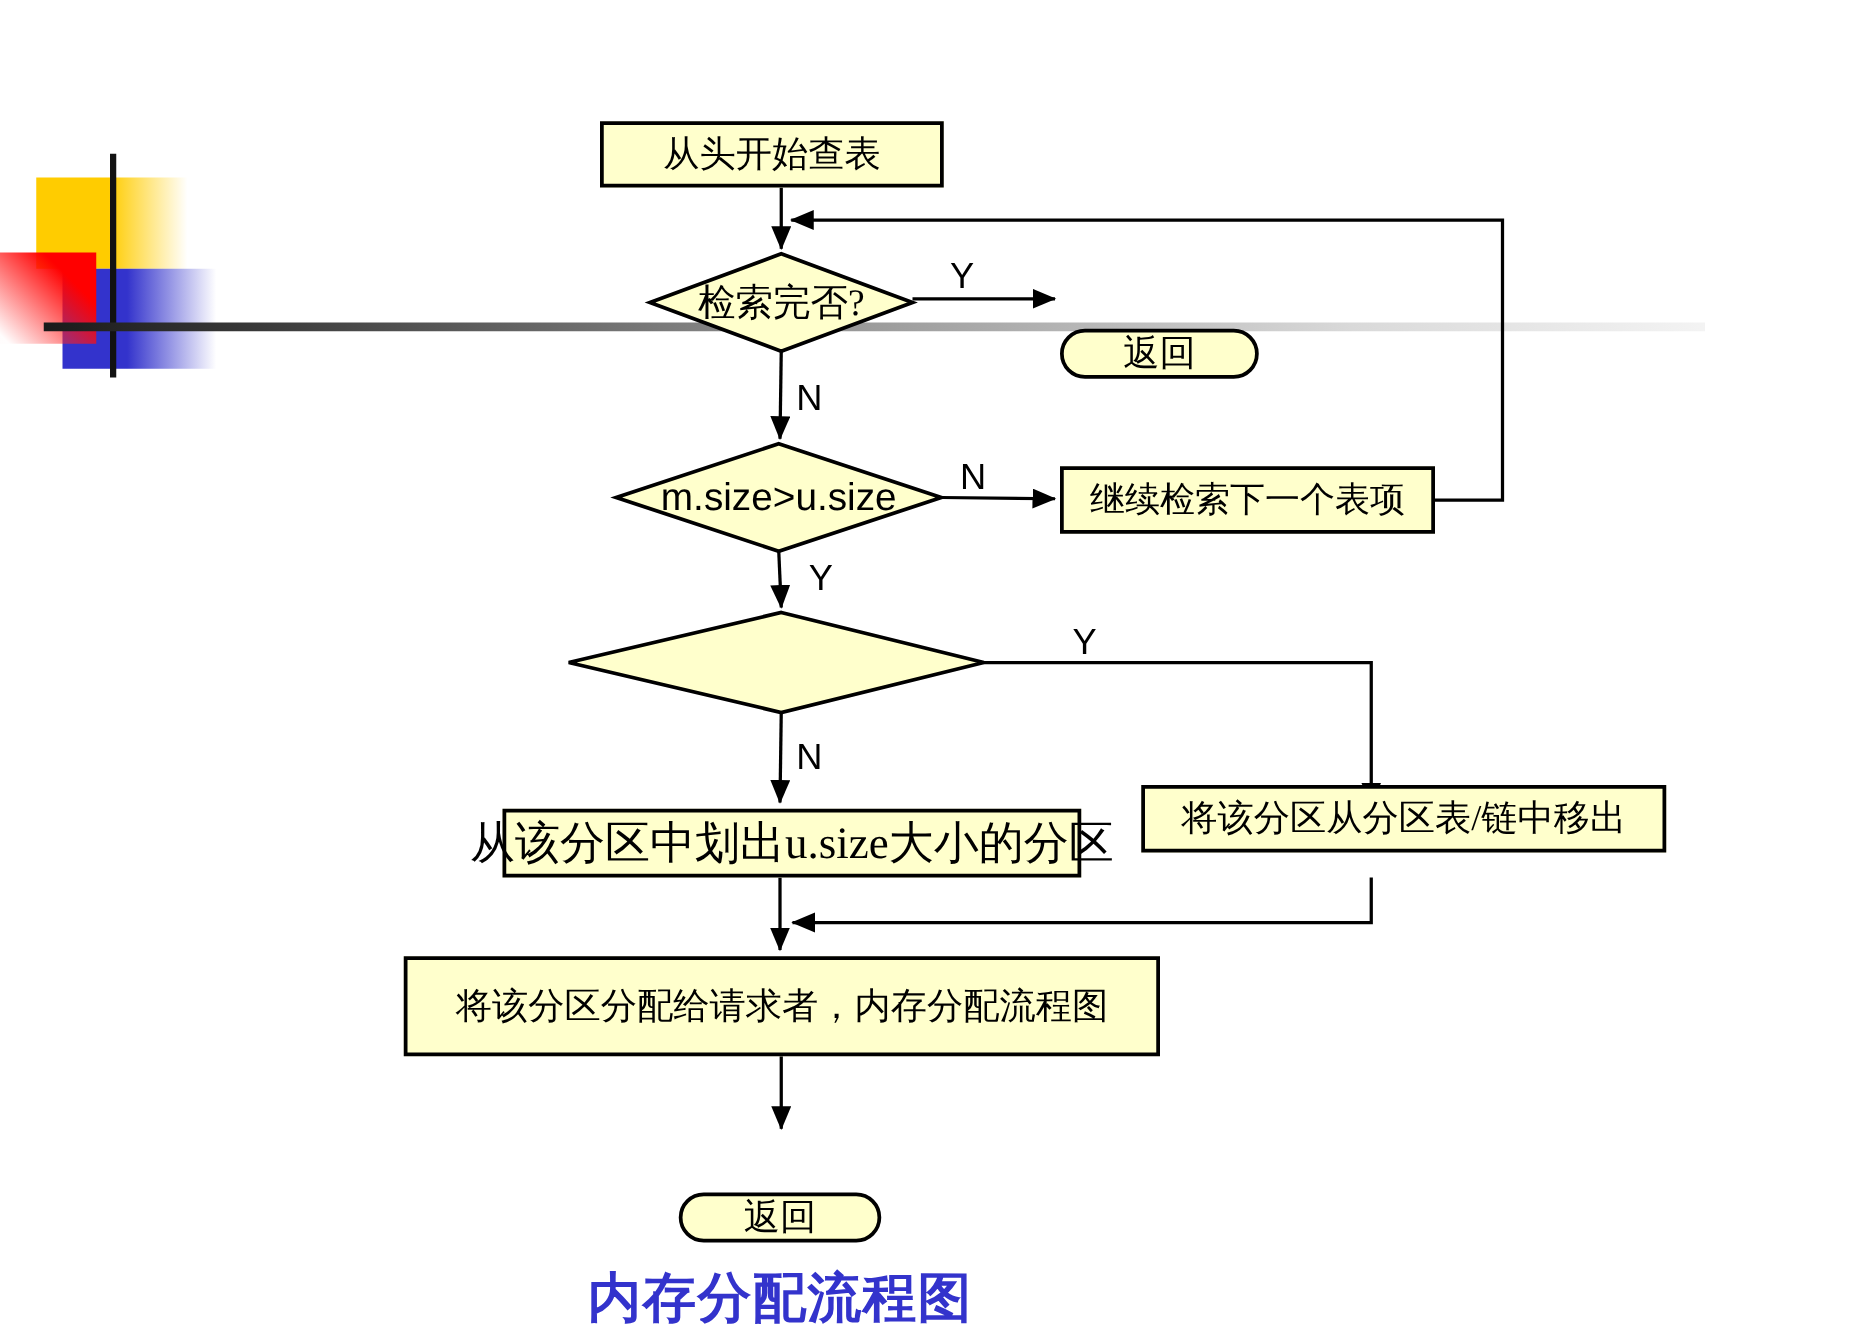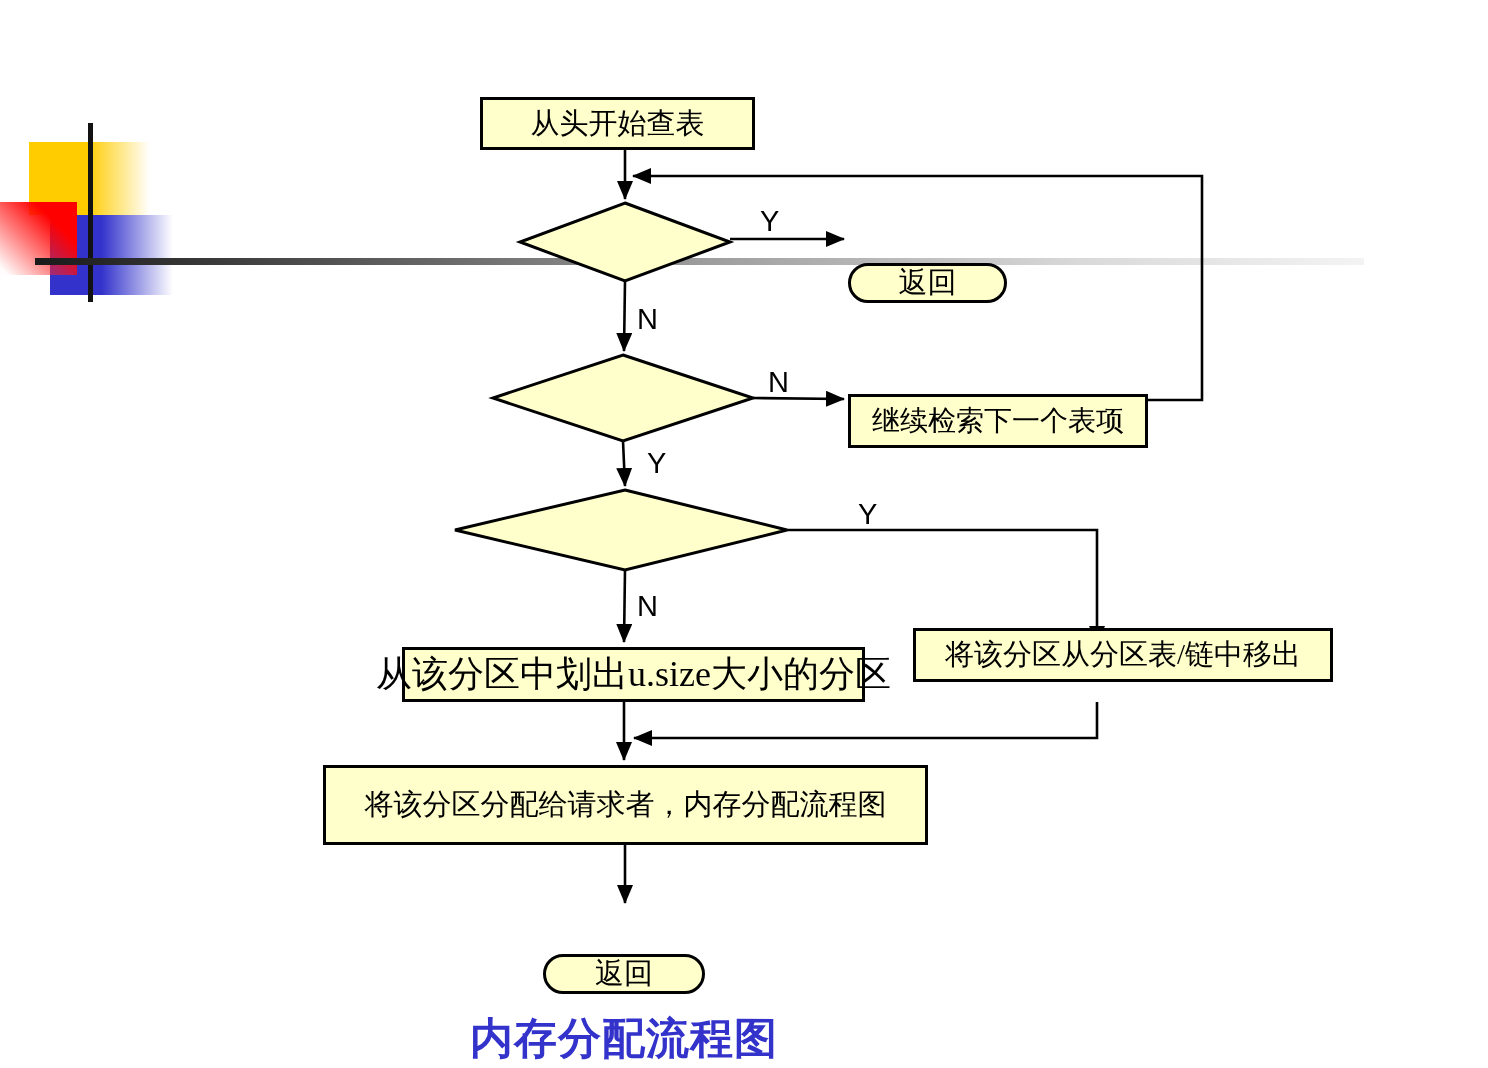--- a/index.html
+++ b/index.html
@@ -75,31 +75,33 @@
       <polygon points="625,203 730,242 625,281 520,242"></polygon>
       <polygon points="623,355 753,398 623,441 493,398"></polygon>
       <polygon points="625,490 787,530 625,570 455,530"></polygon>
     </g>
   </svg>
 
   <div class="node" style="left:480px;top:97px;width:275px;height:53px;">从头开始查表</div>
 
   <div class="node terminator" style="left:848px;top:217px;width:159px;height:40px;">返回</div>
 
-  <div class="node" style="left:848px;top:394px;width:300px;height:54px;font-size:28px;">继续检索下一个表项</div>
+  <div class="node" style="left:848px;top:373px;width:300px;height:54px;font-size:28px;">继续检索下一个表项</div>
 
   <div class="node" style="left:402px;top:647px;width:463px;height:55px;font-size:36px;">从该分区中划出u.size大小的分区</div>
 
   <div class="node" style="left:887px;top:628px;width:420px;height:54px;margin-left:26px;">将该分区从分区表/链中移出</div>
 
   <div class="node" style="left:323px;top:765px;width:605px;height:80px;">将该分区分配给请求者，内存分配流程图</div>
 
   <div class="node terminator" style="left:543px;top:908px;width:162px;height:40px;">返回</div>
 
+  <div class="dlabel" style="left:520px;top:223px;width:210px;height:38px;">检索完否?</div>
 
+  <div class="dlabel mono-cond" style="left:493px;top:379px;width:260px;height:38px;">m.size&gt;u.size</div>
 
 
   <div class="edge-label" style="left:760px;top:205px;">Y</div>
 
   <div class="edge-label" style="left:637px;top:303px;">N</div>
 
   <div class="edge-label" style="left:768px;top:366px;">N</div>
 
   <div class="edge-label" style="left:647px;top:447px;">Y</div>
 

